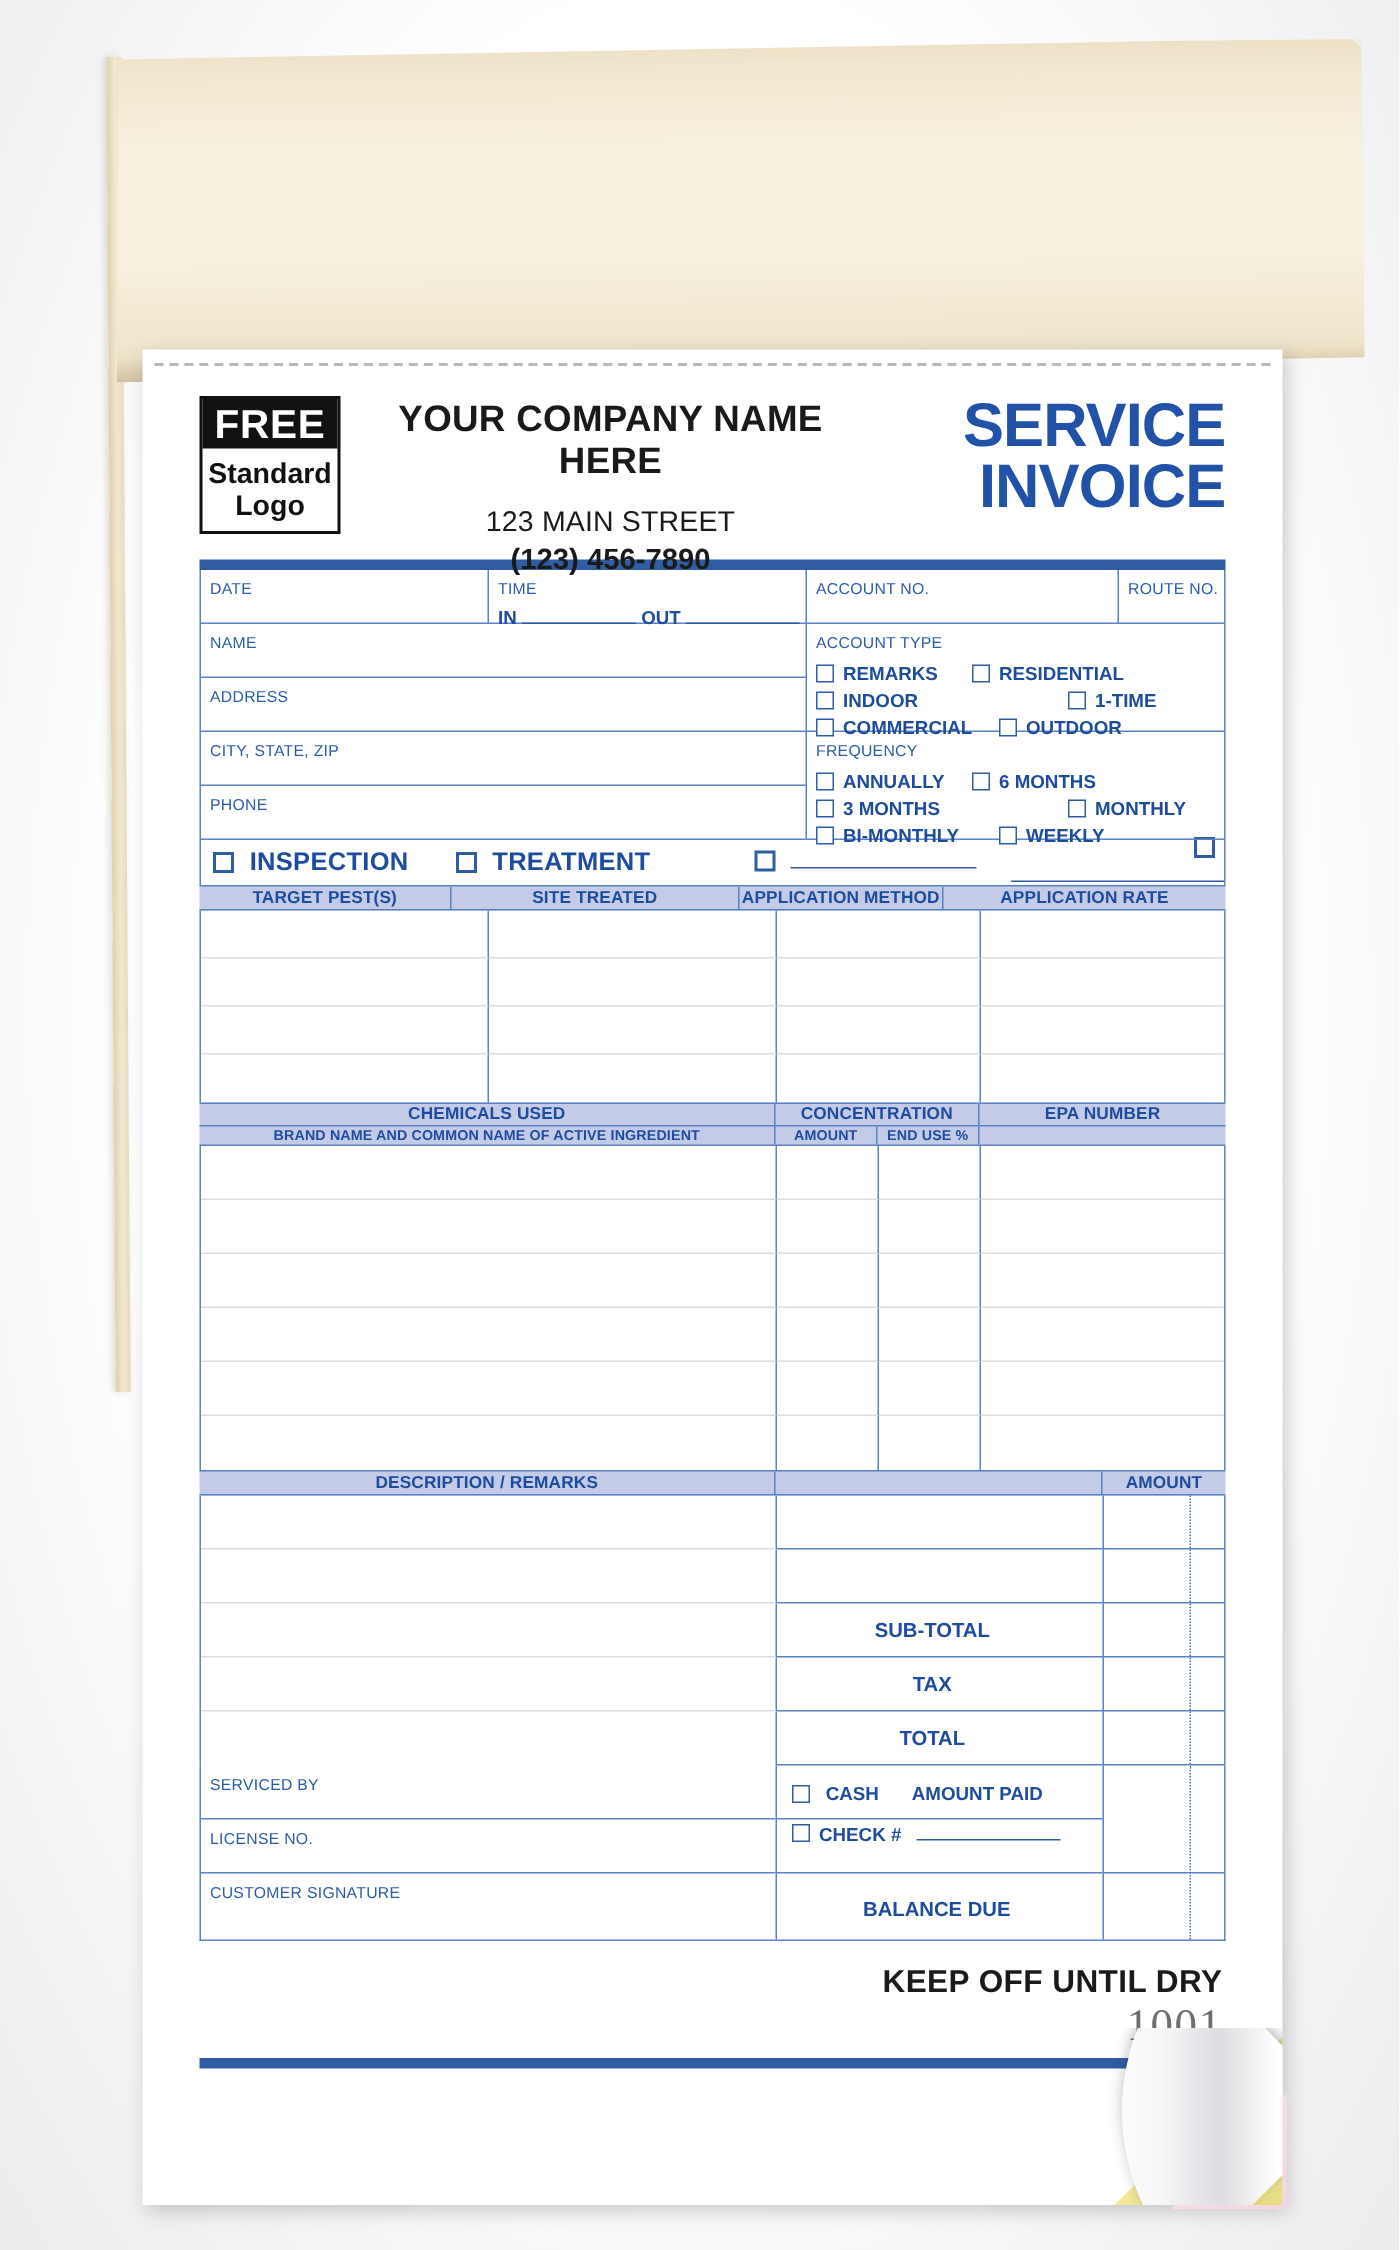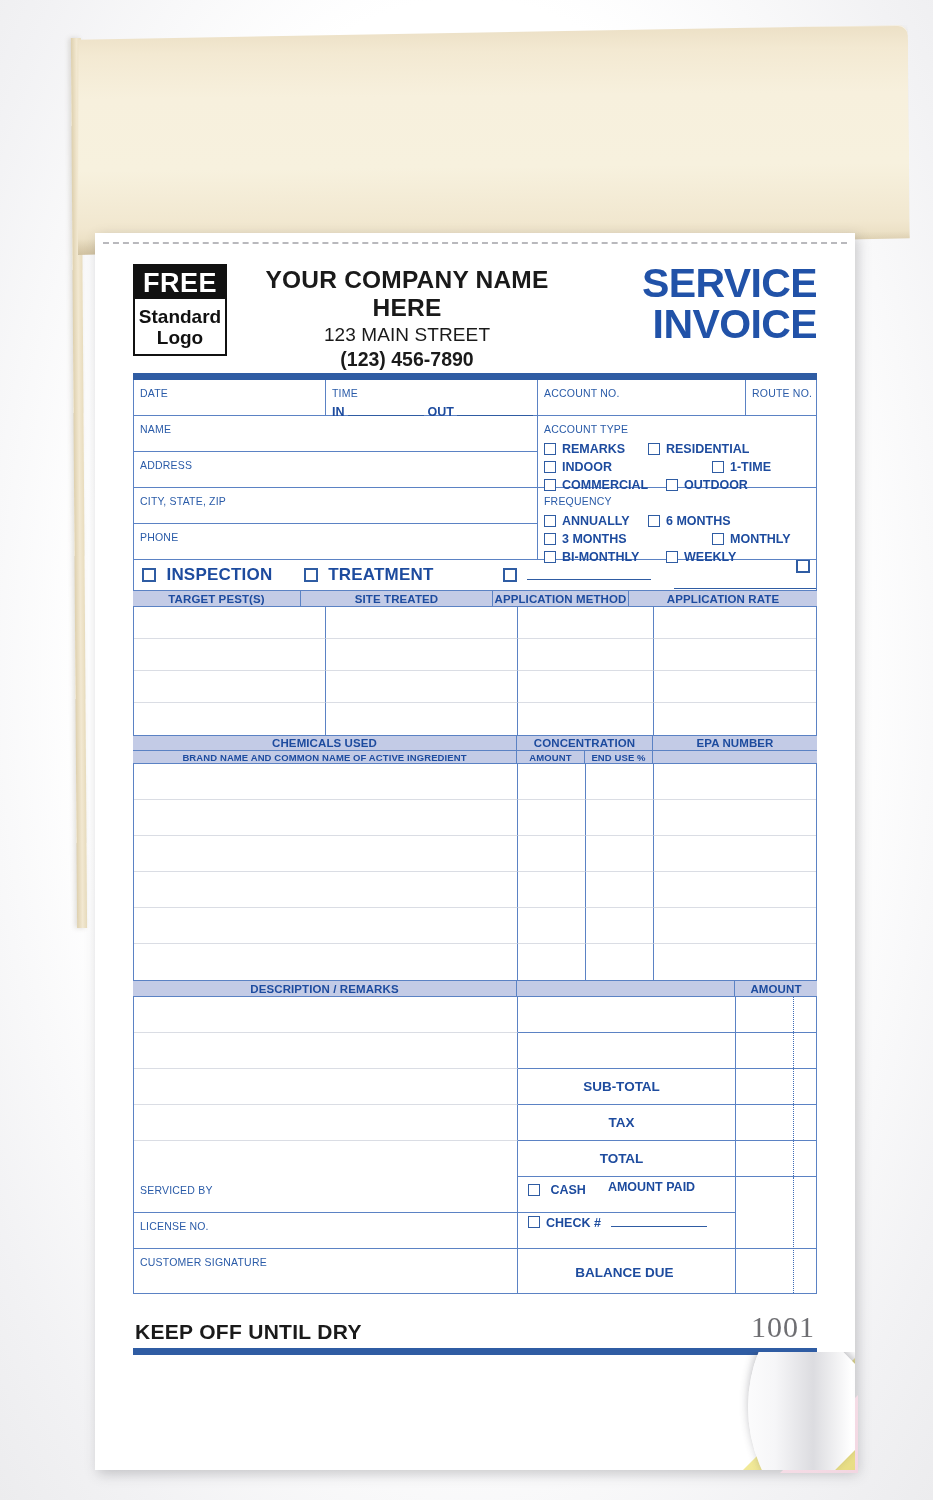--- a/index.html
+++ b/index.html
@@ -79,21 +79,21 @@
     text-align: center; line-height: 30px; padding: 2px 0 1px;
   }
   .logo-std {
     flex: 1; display: flex; flex-direction: column;
     align-items: center; justify-content: center;
     color: #111; font-weight: 800; line-height: 21px; font-size: 19px;
   }
 
   .company { flex: 1; text-align: center; padding: 5px 4px 0 6px; color: #1a1a1a; }
   .company .c-name { font-size: 24.5px; font-weight: 800; letter-spacing: .2px; }
-  .company .c-line { font-size: 19px; font-weight: 400; margin-top: 2px; letter-spacing: .1px; }
+  .company .c-line { font-size: 19px; font-weight: 400; margin-top: 16px; letter-spacing: .1px; }
   .company .c-phone { font-size: 19.5px; font-weight: 800; margin-top: 2px; }
 
   .doctitle {
     width: 232px; text-align: right; padding-top: 2px;
     color: #2152a8; font-weight: 800; font-size: 41px;
     line-height: 41px; letter-spacing: -0.6px;
   }
 
   
   :root{}
@@ -157,20 +157,21 @@
 
   .tot-label {
     text-align: right; padding-right: 10px; color: #1d4b9e;
     font-weight: 800; font-size: 13.5px;
     display: flex; align-items: center; justify-content: center;
   }
 
   .footer-note {
     display: flex; align-items: flex-end; justify-content: space-between;
     padding: 16px 2px 0 2px;
+    flex-direction: column;
   }
   .keepoff { font-size: 21px; font-weight: 800; color: #1a1a1a; letter-spacing: .3px; }
   .formno { font-size: 30px; color: #6e6e72; font-family: "Liberation Serif", serif; letter-spacing: 1px; }
 
   .botbar { height: 7px; background: #2f5ca3; margin-top: 4px; }
 
   
   #curl {
     position: absolute; right: 0px; bottom: 0px;
     width: 118px; height: 118px; overflow: hidden; z-index: 7;
@@ -461,21 +462,21 @@
             </div>
             <div class="cell bb" style="height:36px">
               <span class="lbl">LICENSE NO.</span>
             </div>
             <div class="cell" style="height:44px">
               <span class="lbl">CUSTOMER SIGNATURE</span>
             </div>
           </div>
 
           <div style="width:218px" class="br">
-            <div class="cell bb" style="height:36px;padding-left:10px;display:flex;">
+            <div class="cell bb" style="height:36px;padding-left:10px;display:flex;align-items:center">
               <span>
                 <span class="cbox"></span>
                 <span class="lblb">CASH</span>
               </span>
               <span class="lblb" style="margin-left:22px">AMOUNT PAID</span>
             </div>
             <div class="cell bb" style="height:36px;padding-left:10px;display:flex;align-items:flex-start">
               <span class="cbox"></span>
               <span class="lblb">CHECK #</span>
               <span class="wline" style="width:96px;margin-left:10px"></span>

